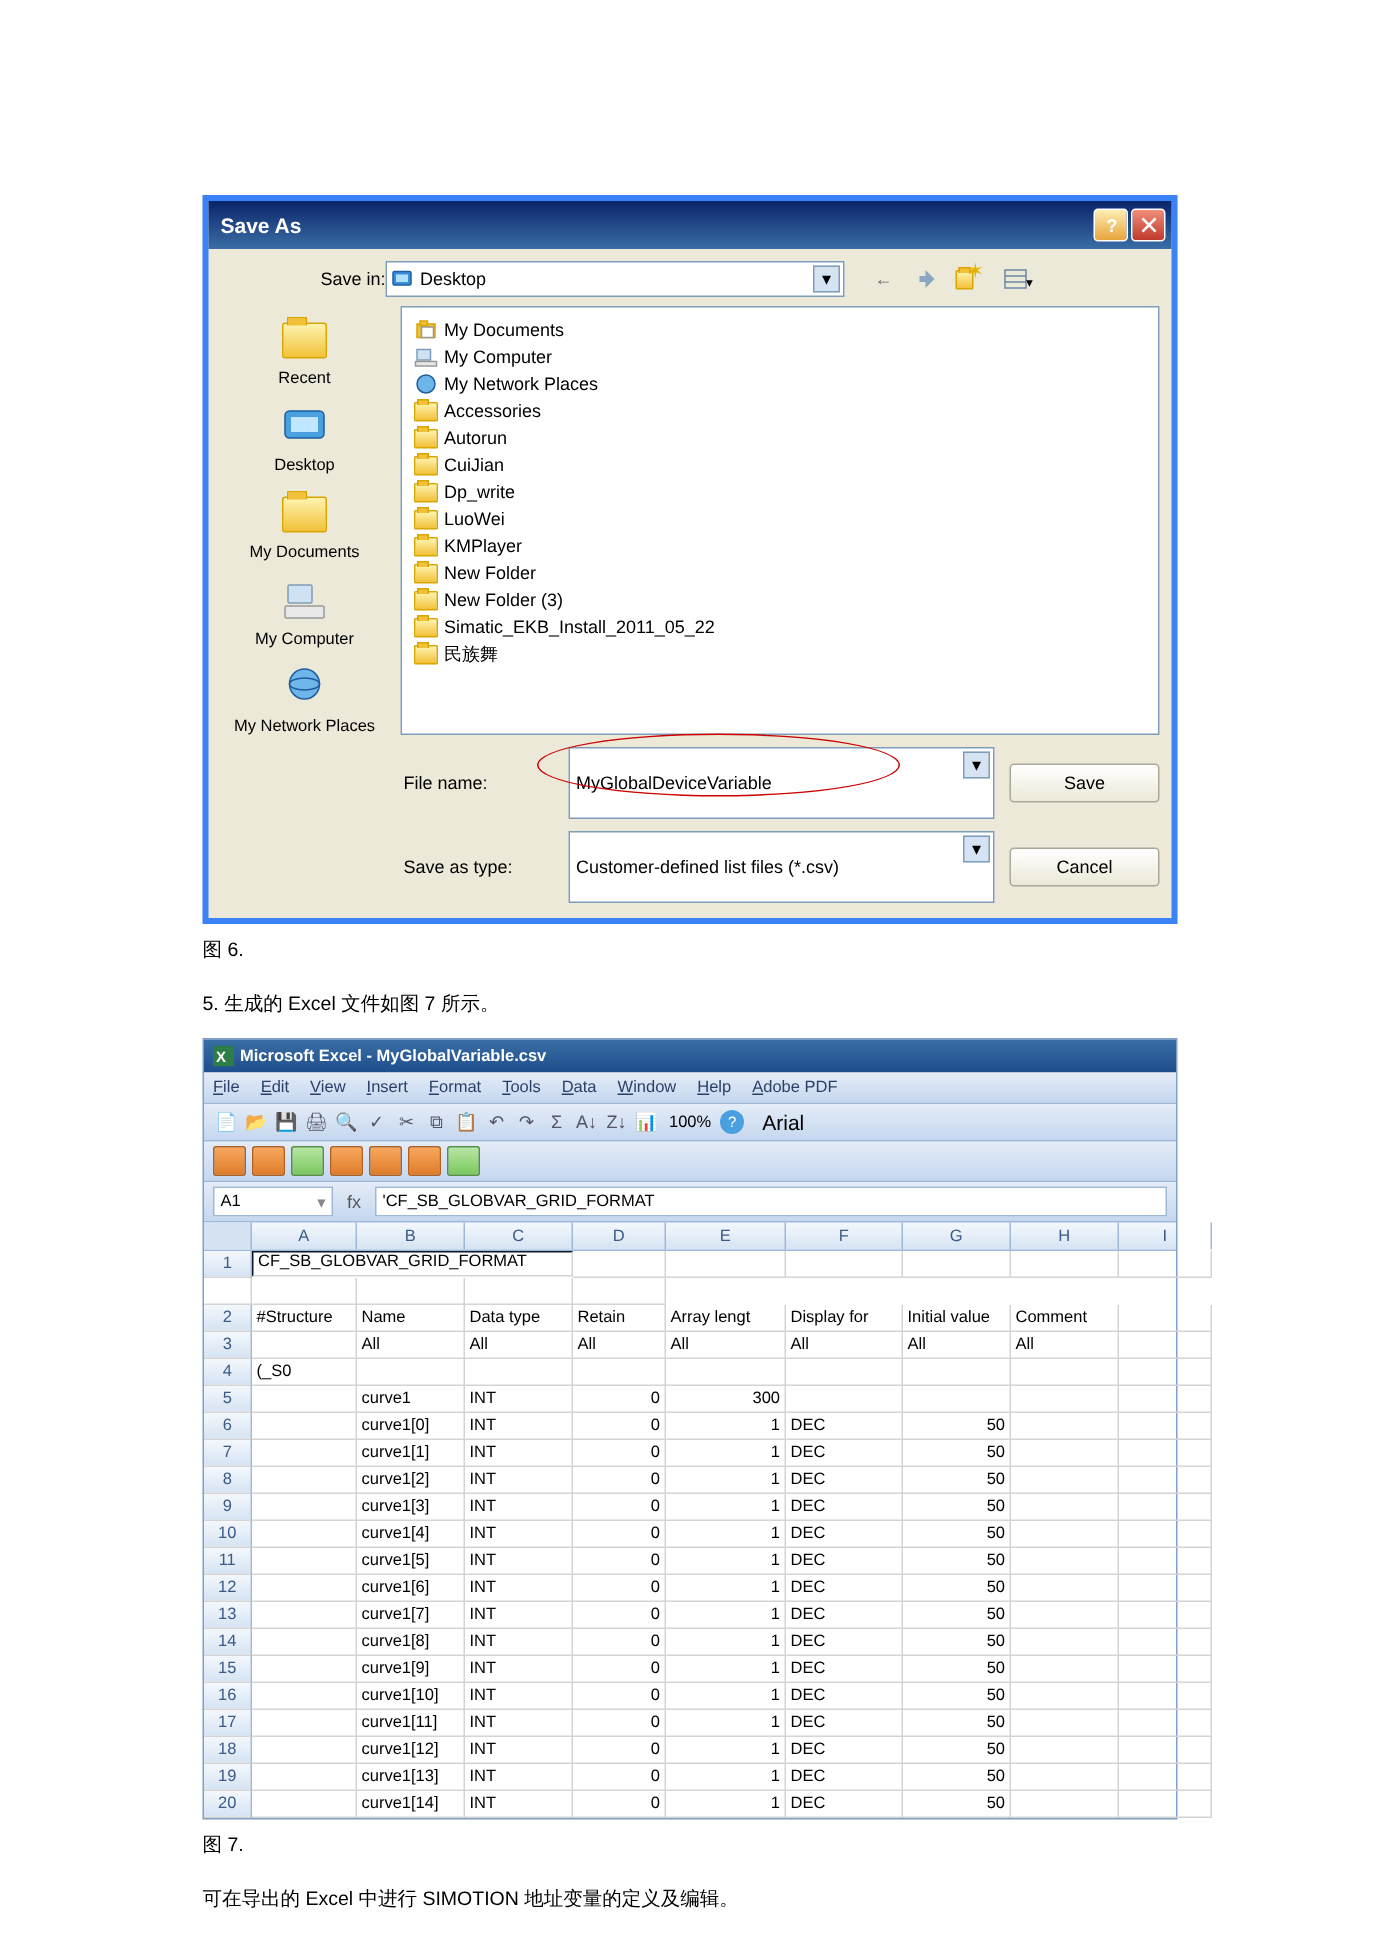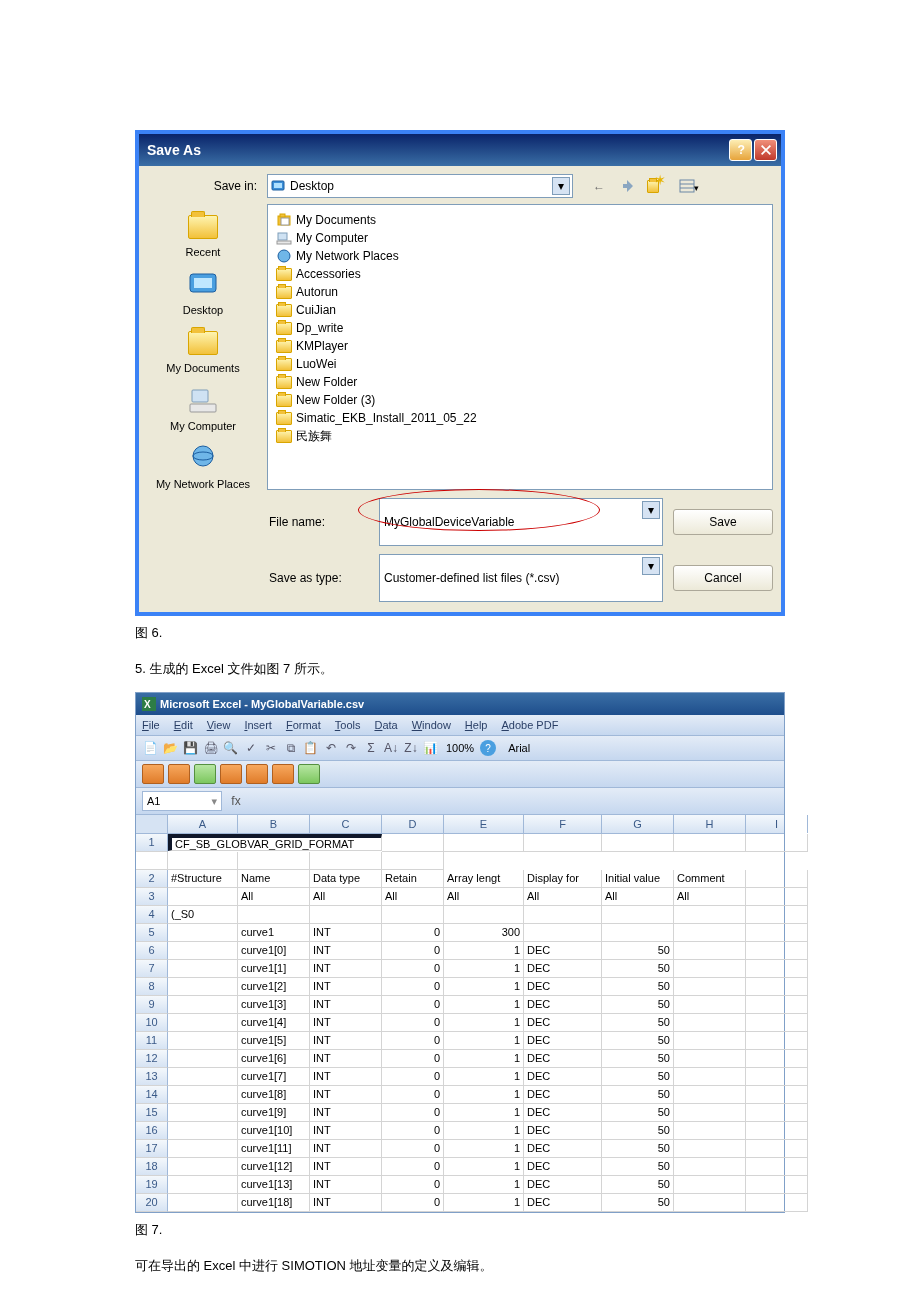--- a/index.html
+++ b/index.html
@@ -6,21 +6,21 @@
   .page{padding:130px 135px 40px 135px}
   
   .dlg{border:4px solid #3b82f6;background:#ece9d8}
   .titlebar{background:linear-gradient(to bottom,#0a246a,#3a6ea5);color:#fff;font-weight:bold;padding:5px 4px 5px 8px;display:flex;align-items:center;font-size:14px}
   .titlebar .tbtns{margin-left:auto;display:flex;gap:2px}
   .tbtn{width:21px;height:20px;background:linear-gradient(#fdeeb4,#e7a43b);border:1px solid #fff;border-radius:3px;display:flex;align-items:center;justify-content:center;color:#fff;font-weight:bold}
   .tbtn.close{background:linear-gradient(#f08f7a,#c0392b)}
   .tbtn svg{width:14px;height:14px}
   .dlg-body{padding:8px 8px 10px 8px}
   .row{display:flex;align-items:center;margin-bottom:6px}
-  .lbl{width:110px;text-align:right;padding-right:10px}
+  .lbl{width:110px;text-align:right;}
   .combo{flex:0 0 300px;display:flex;align-items:center;background:#fff;border:1px solid #7f9db9;height:22px;padding:0 2px}
   .combo .dd{margin-left:auto;width:16px;height:16px;background:#d6e3f3;border:1px solid #7f9db9;display:flex;align-items:center;justify-content:center}
   .navbtns{display:flex;gap:6px;margin-left:14px}
   .navbtn{width:24px;height:22px;display:flex;align-items:center;justify-content:center;color:#6b6b6b}
   .main{display:flex;gap:8px}
   .places{width:112px;display:flex;flex-direction:column;align-items:center;gap:10px;padding:6px 0 0 0}
   .place{display:flex;flex-direction:column;align-items:center;gap:2px;width:100%;font-size:11px;text-align:center}
   .pic{width:38px;height:34px;display:flex;align-items:center;justify-content:center}
   .folderic{width:28px;height:22px;background:linear-gradient(#fef4b0,#f2c13a);border:1px solid #d9a500;border-radius:2px;position:relative}
   .folderic::before{content:"";position:absolute;top:-5px;left:2px;width:12px;height:5px;background:#f2c13a;border:1px solid #d9a500;border-bottom:none;border-radius:2px 2px 0 0}
@@ -49,21 +49,21 @@
   .fx{width:16px;text-align:center;color:#555}
   .fbar{flex:1;height:18px;border:1px solid #a0b8d8;background:#fff;padding:0 4px;font-size:11px;display:flex;align-items:center}
   .grid{background:#fff}
   .gh{display:grid;grid-template-columns:32px 70px 72px 72px 62px 80px 78px 72px 72px 62px;background:linear-gradient(#f4f8fc,#d6e3f3);border-top:1px solid #a0b8d8;border-bottom:1px solid #a0b8d8}
   .gh div{border-right:1px solid #a0b8d8;text-align:center;font-size:11px;color:#3a5a88;height:18px;line-height:18px}
   .gh .rh{background:#d6e3f3}
   .gr{display:grid;grid-template-columns:32px 70px 72px 72px 62px 80px 78px 72px 72px 62px}
   .gr div{border-right:1px solid #d4d4d4;border-bottom:1px solid #d4d4d4;height:17px;line-height:17px;font-size:11px;padding:0 3px;overflow:hidden;white-space:nowrap}
   .gr .rh{background:linear-gradient(#f4f8fc,#d6e3f3);text-align:center;color:#3a5a88;border-right:1px solid #a0b8d8}
   .num{text-align:right}
-  .curcell{border:4px solid #0f172a;box-sizing:border-box;height:17px!important;line-height:13px!important}
+  .curcell{border:1px solid #0f172a;box-sizing:border-box;height:17px!important;line-height:13px!important}
   svg{display:block}
 </style>
 </head>
 <body>
 
 <div class="page">
 
   <div class="dlg">
     <div class="titlebar">
       <span>Save As</span>
@@ -189,25 +189,25 @@
             <div class="it">
               <span class="smf"></span>
               <span>CuiJian</span>
             </div>
             <div class="it">
               <span class="smf"></span>
               <span>Dp_write</span>
             </div>
             <div class="it">
               <span class="smf"></span>
+              <span>LuoWei</span>
+            </div>
+            <div class="it">
+              <span class="smf"></span>
               <span>KMPlayer</span>
-            </div>
-            <div class="it">
-              <span class="smf"></span>
-              <span>LuoWei</span>
             </div>
             <div class="it">
               <span class="smf"></span>
               <span>New Folder</span>
             </div>
             <div class="it">
               <span class="smf"></span>
               <span>New Folder (3)</span>
             </div>
             <div class="it">
@@ -276,37 +276,38 @@
       <span class="tbic">⧉</span>
       <span class="tbic">📋</span>
       <span class="tbic">↶</span>
       <span class="tbic">↷</span>
       <span class="tbic">Σ</span>
       <span class="tbic">A↓</span>
       <span class="tbic">Z↓</span>
       <span class="tbic">📊</span>
       <span style="font-size:11px;margin:0 4px">100%</span>
       <span class="tbic" style="background:#4a9fe0;border-radius:50%;color:#fff;width:16px;height:16px;font-size:10px">?</span>
-      <span style="font-size:11px;margin-left:10px">Arial</span>
+      <span style="font-size:14px;margin-left:10px">Arial</span>
     </div>
     <div class="xl-tb2">
       <span class="tb2a"></span>
       <span class="tb2a"></span>
       <span class="tb2b"></span>
       <span class="tb2a"></span>
       <span class="tb2a"></span>
       <span class="tb2a"></span>
       <span class="tb2b"></span>
     </div>
     <div class="xl-tb" style="gap:6px">
       <div class="namebox">
           <span>A1</span>
           <span style="margin-left:auto;color:#888">▾</span>
         </div>
       <span class="fx">fx</span>
+      <div class="fbar">'CF_SB_GLOBVAR_GRID_FORMAT</div>
     </div>
     <div class="grid">
       <div class="gh" id="colhdr">
           <div class="rh"></div>
           <div>A</div>
           <div>B</div>
           <div>C</div>
           <div>D</div>
           <div>E</div>
           <div>F</div>
@@ -542,21 +543,21 @@
             <div class="num">0</div>
             <div class="num">1</div>
             <div>DEC</div>
             <div class="num">50</div>
             <div></div>
             <div></div>
           </div>
           <div class="gr">
             <div class="rh">20</div>
             <div></div>
-            <div>curve1[18]</div>
+            <div>curve1[14]</div>
             <div>INT</div>
             <div class="num">0</div>
             <div class="num">1</div>
             <div>DEC</div>
             <div class="num">50</div>
             <div></div>
             <div></div>
           </div>
         </div>
     </div>

